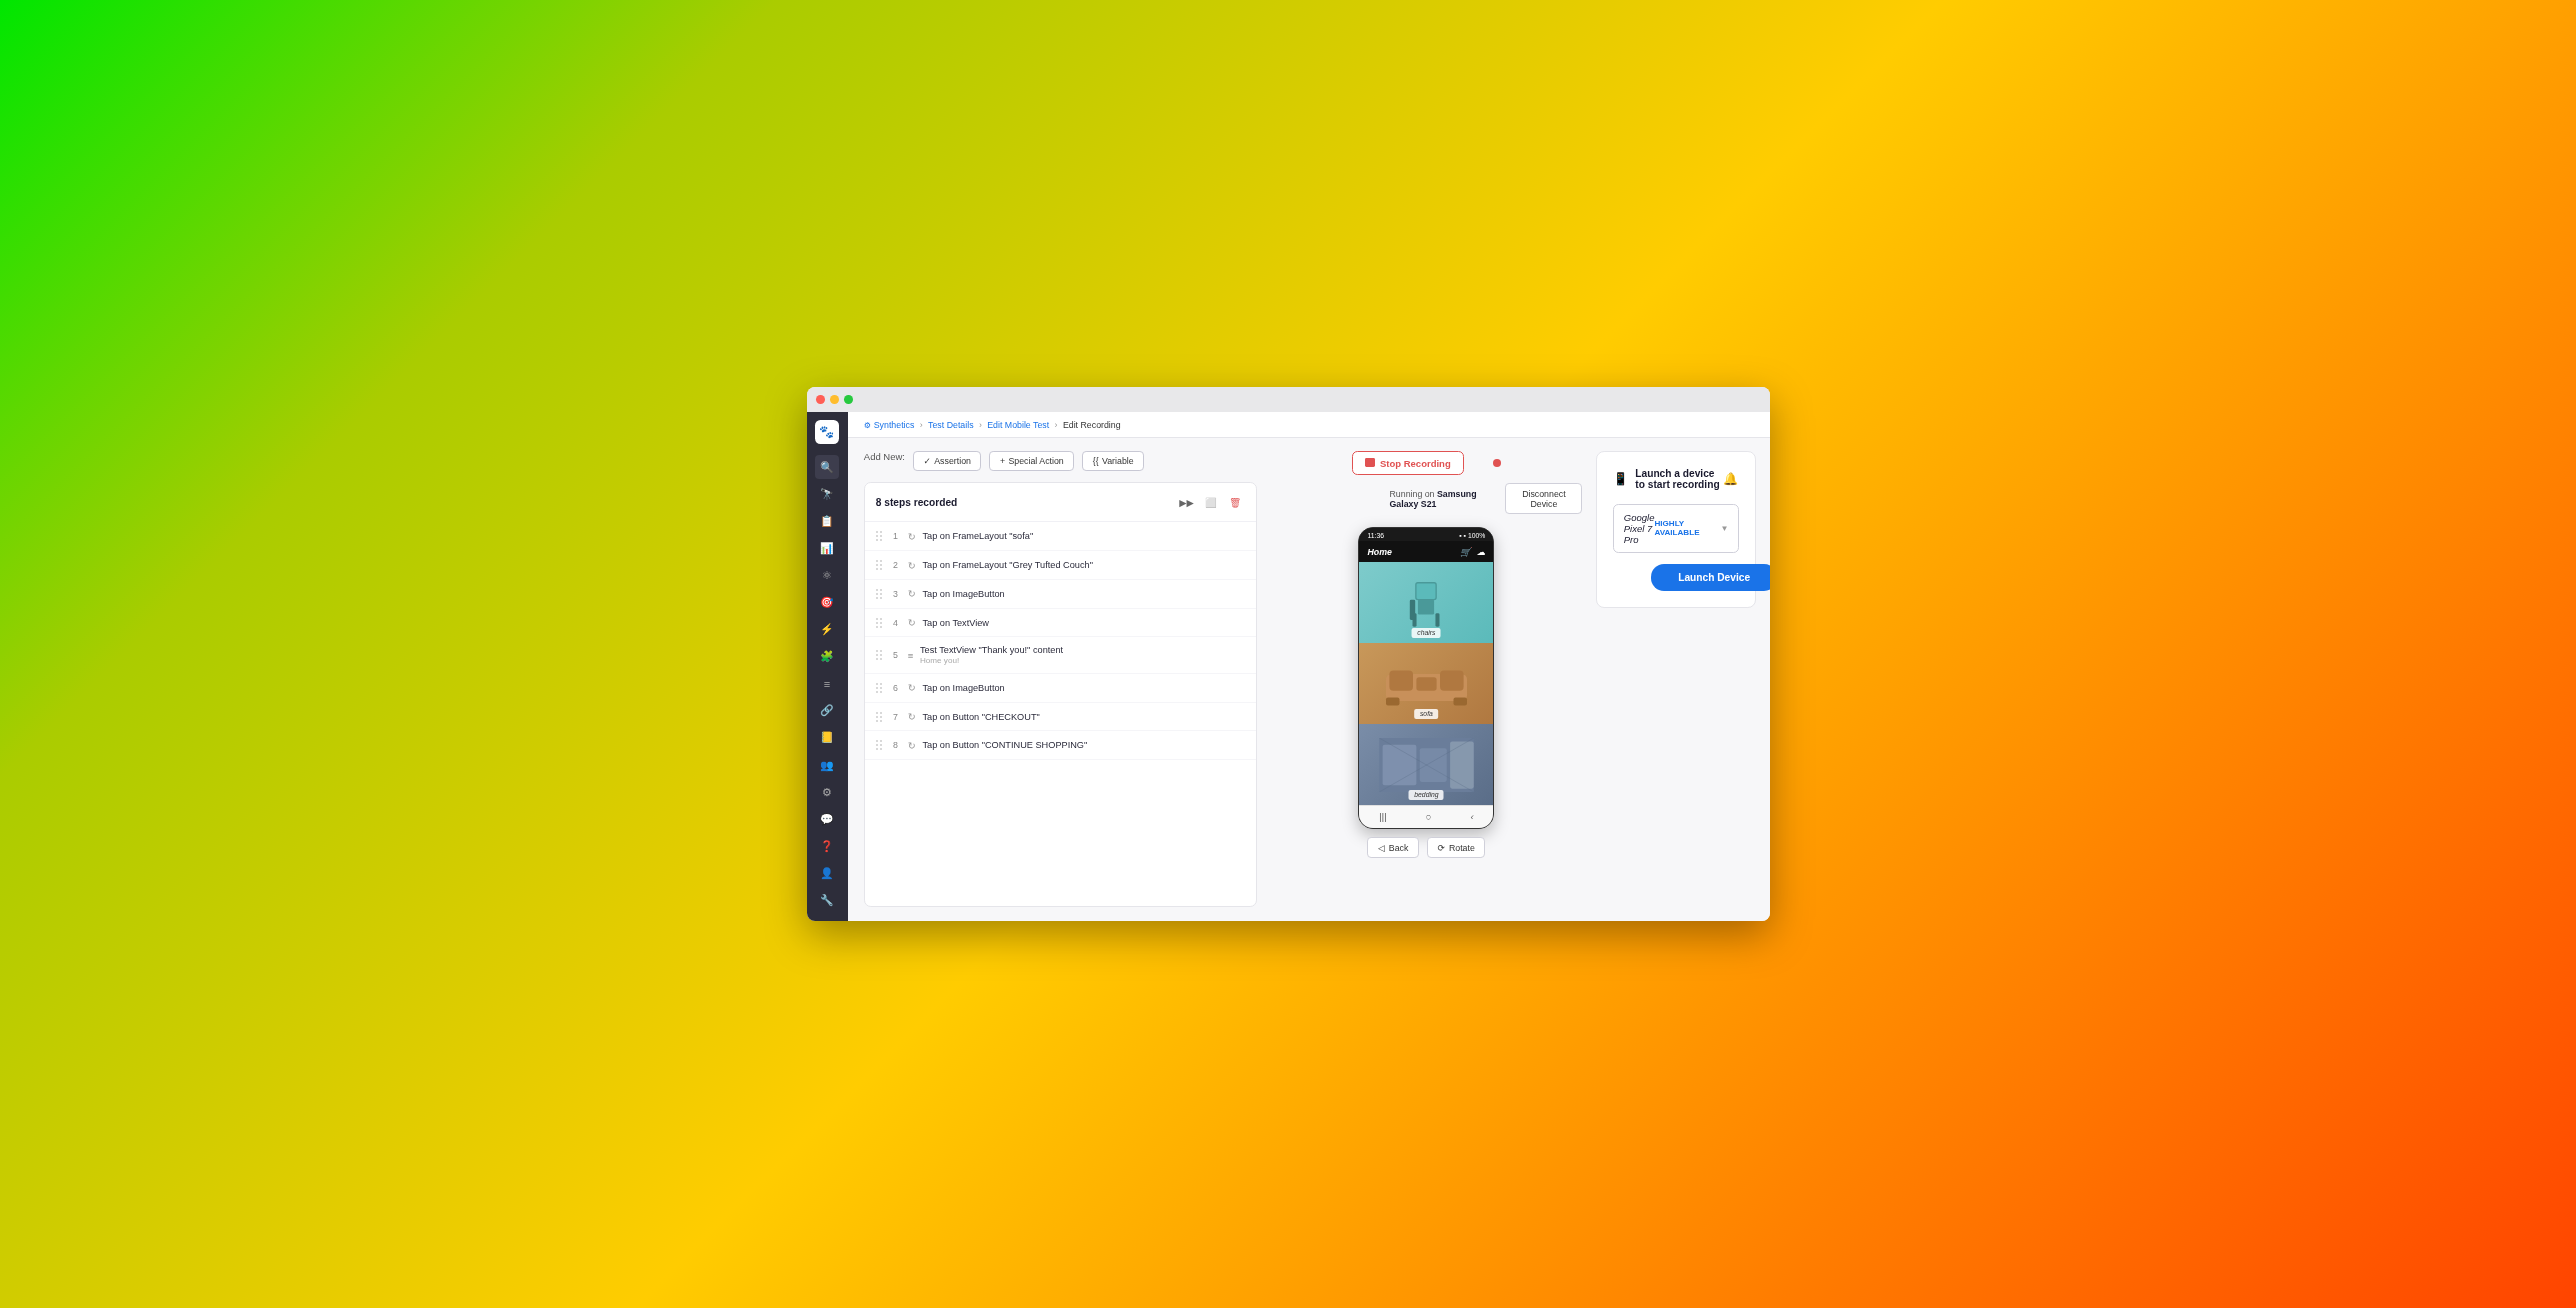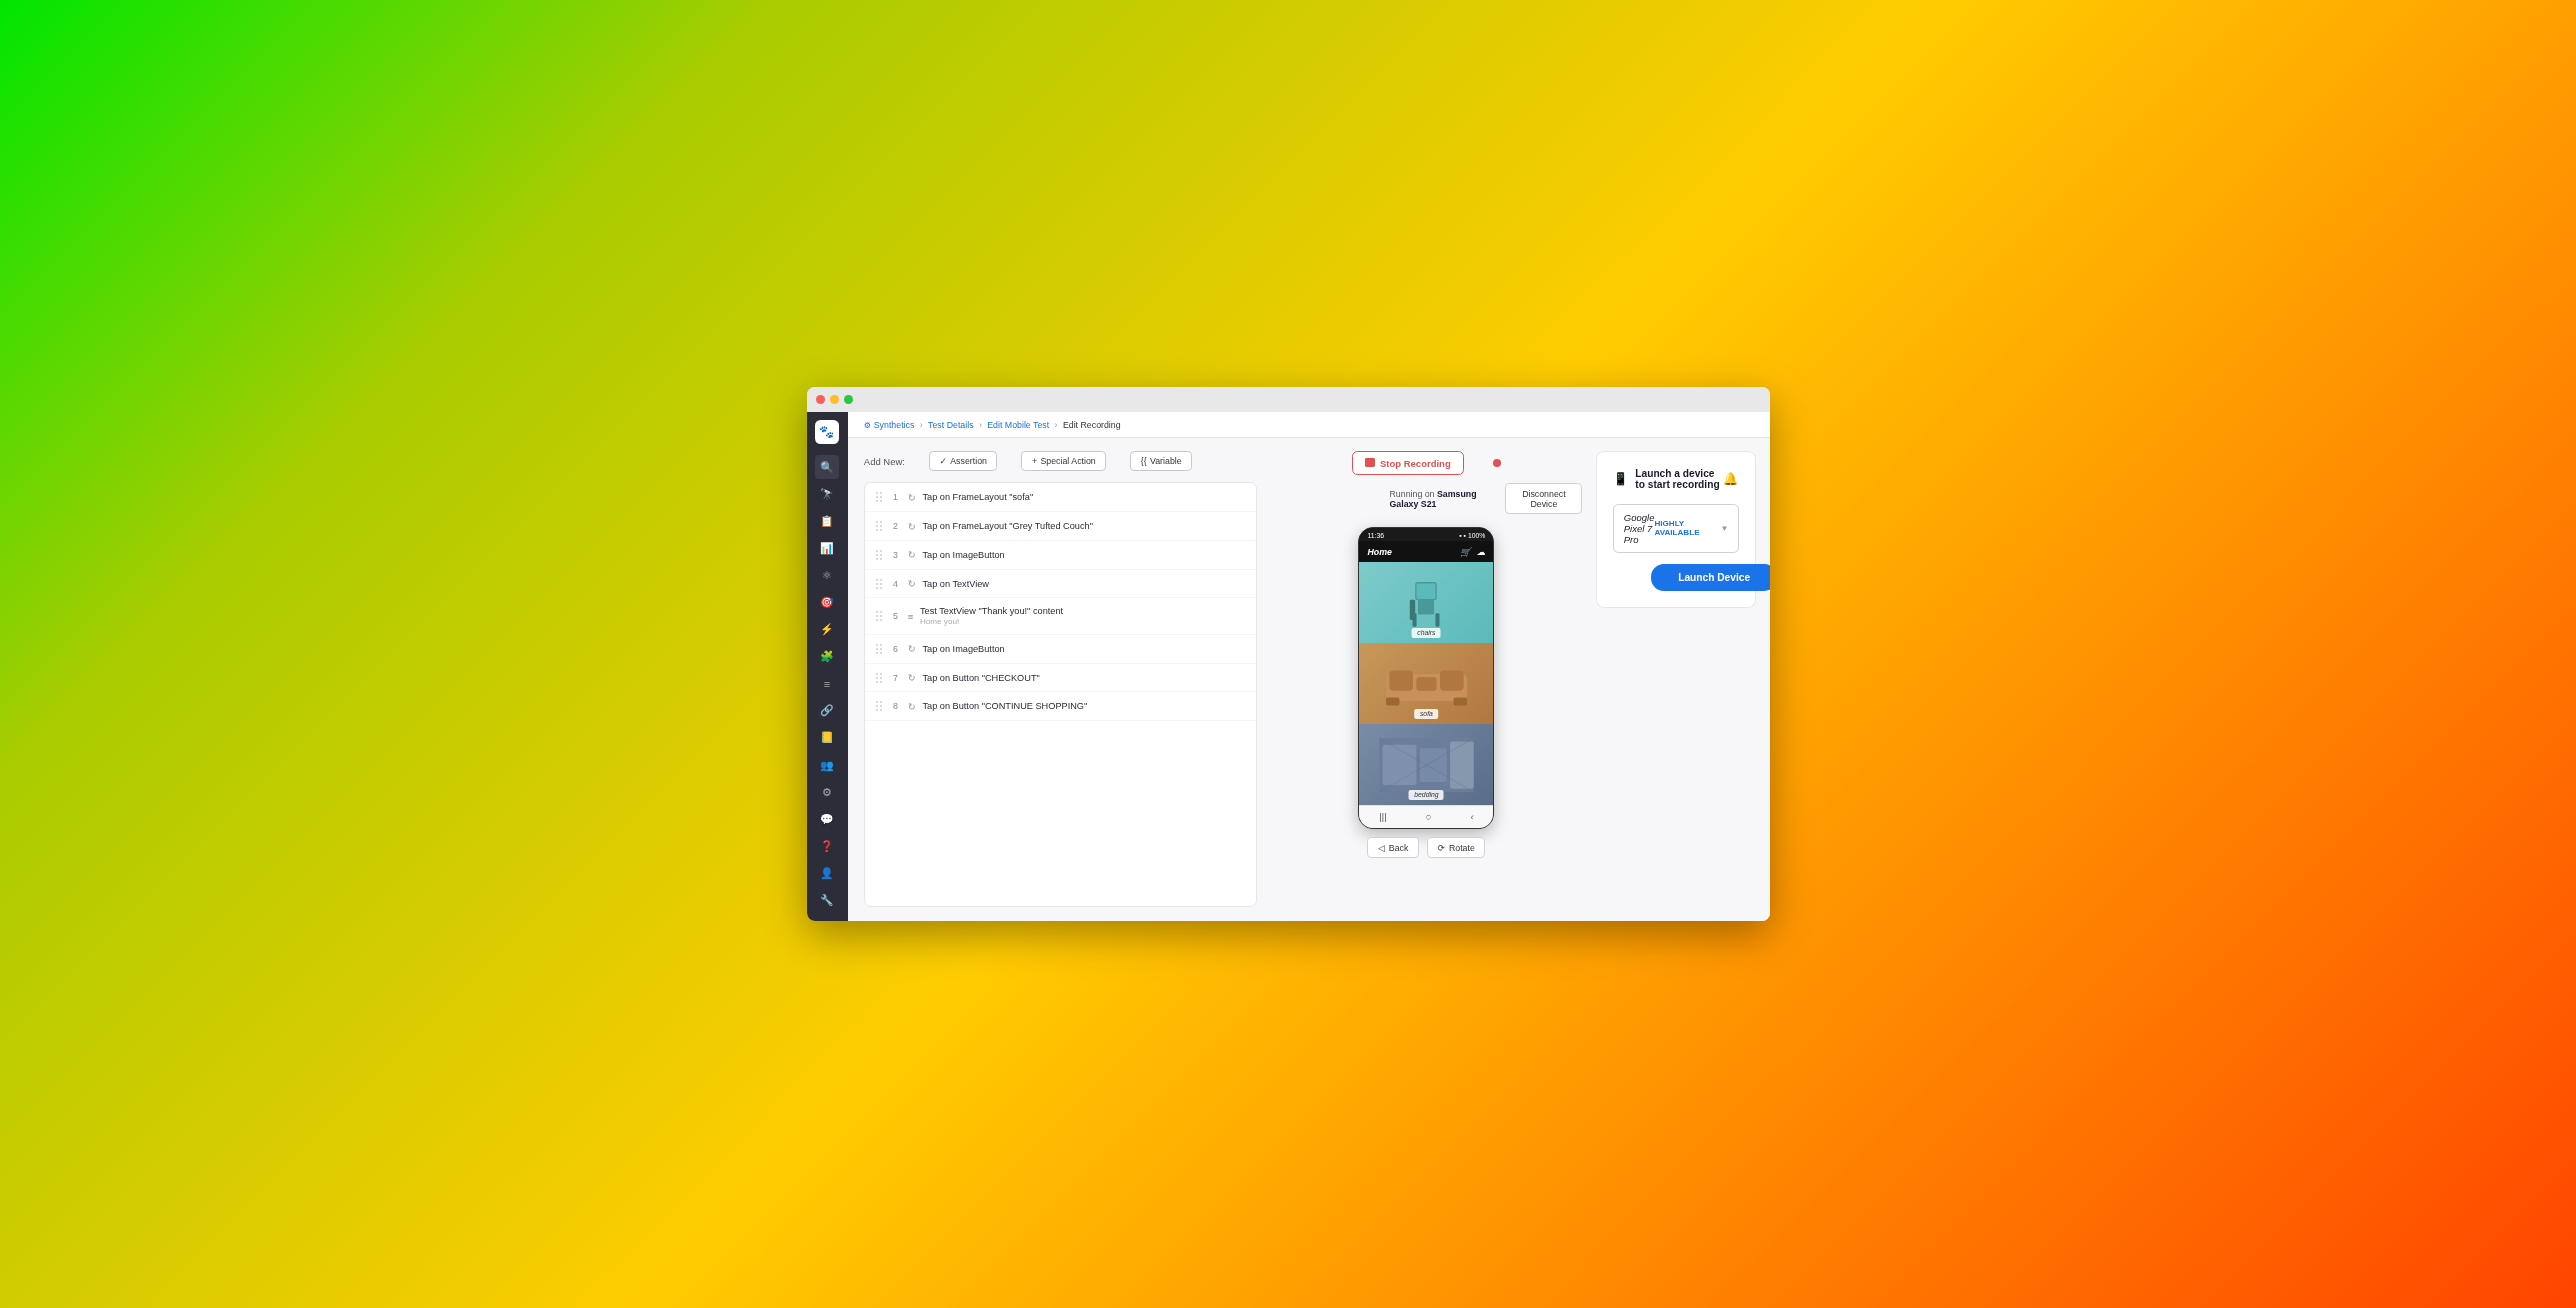--- a/index.html
+++ b/index.html
@@ -141,22 +141,22 @@
     }
     .left-panel {
       width: 393px;
       display: flex;
       flex-direction: column;
       gap: 11px;
       flex-shrink: 0;
     }
     .add-new-row {
       display: flex;
-      align-items: center;
-      gap: 24px;
+      align-items: flex-start;
+      gap: 8px;
     }
     .add-new-label {
       font-size: 9.5px;
       color: #555;
       font-weight: 500;
     }
     .add-btn {
       padding: 4.1px 9.5px;
       border: 0.7px solid #c8c8d4;
       border-radius: 4.1px;
@@ -547,20 +547,28 @@
               <span>+</span>
               <span>Special Action</span>
             </button>
             <button class="add-btn">
               <span>{{</span>
               <span>Variable</span>
             </button>
           </div>
 
           <div class="steps-section">
+            <div class="steps-header">
+              <span class="steps-count">8 steps recorded</span>
+              <div class="steps-actions">
+                <span class="steps-action-icon" title="Play All">▶▶</span>
+                <span class="steps-action-icon" title="Copy">⬜</span>
+                <span class="steps-action-icon delete" title="Delete">🗑</span>
+              </div>
+            </div>
             <div class="steps-list">
 
             <div class="step-row">
         <div class="step-drag">
           <div class="step-drag-dot-row">
             <div class="step-drag-dot"></div>
             <div class="step-drag-dot"></div>
           </div>
           <div class="step-drag-dot-row">
             <div class="step-drag-dot"></div>

